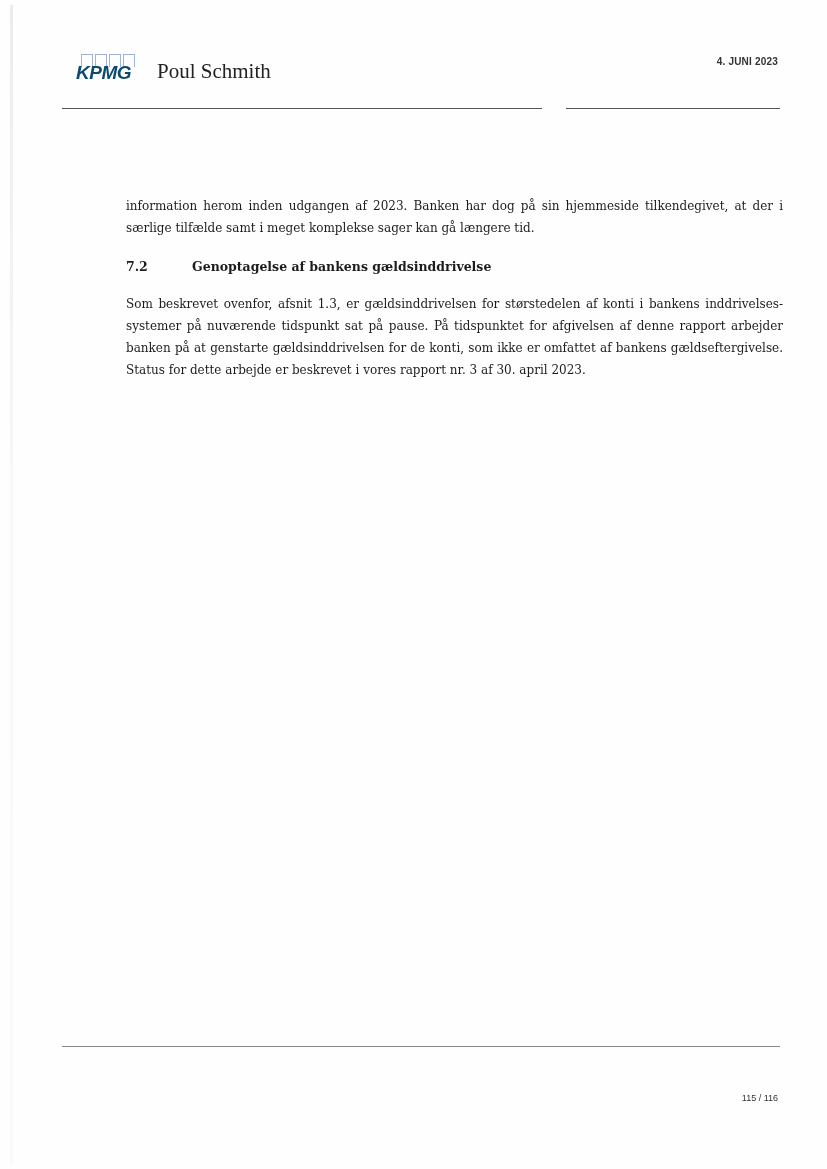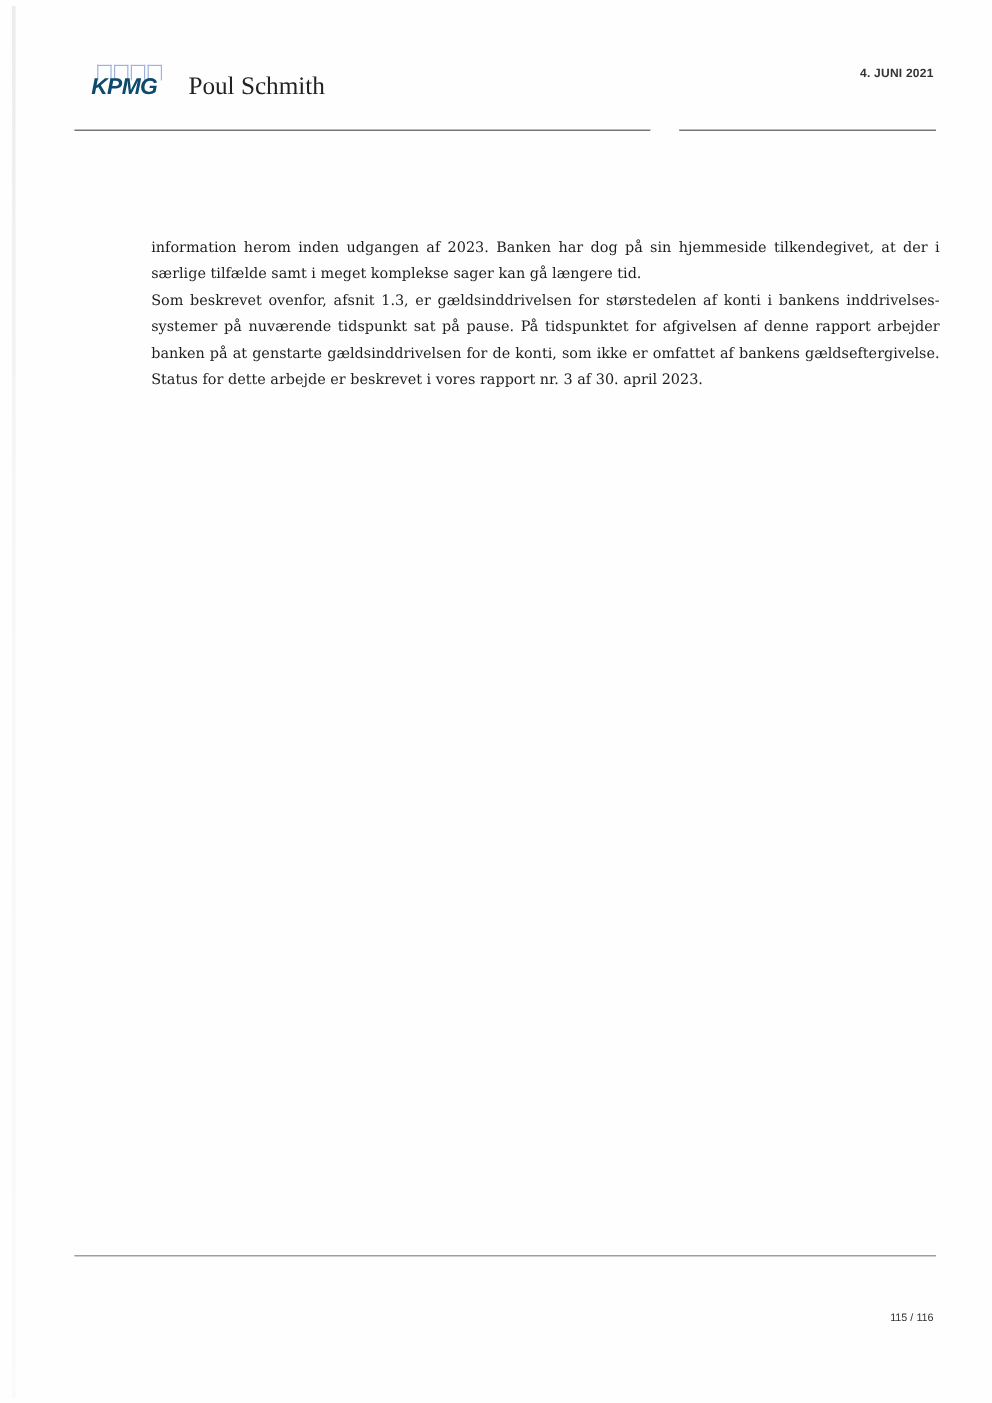--- a/index.html
+++ b/index.html
@@ -58,24 +58,28 @@
 <div class="logo">
   <div class="logo-boxes">
     <span></span>
       <span></span>
       <span></span>
       <span></span>
   </div>
   <div class="logo-text">KPMG</div>
 </div>
 <div class="firm-name">Poul Schmith</div>
-<div class="header-date">4. JUNI 2021</div>
+<div class="header-date">4. JUNI 2023</div>
 
 <div class="rule left"></div>
 <div class="rule right"></div>
 
 <div class="content">
   <p>information herom inden udgangen af 2023. Banken har dog på sin hjemmeside tilkendegivet, at der i særlige tilfælde samt i meget komplekse sager kan gå længere tid.</p>
+  <div class="heading">
+    <span class="num">7.2</span>
+    <span>Genoptagelse af bankens gældsinddrivelse</span>
+  </div>
   <p>Som beskrevet ovenfor, afsnit 1.3, er gældsinddrivelsen for størstedelen af konti i bankens inddrivelses-systemer på nuværende tidspunkt sat på pause. På tidspunktet for afgivelsen af denne rapport arbejder banken på at genstarte gældsinddrivelsen for de konti, som ikke er omfattet af bankens gældseftergivelse. Status for dette arbejde er beskrevet i vores rapport nr. 3 af 30. april 2023.</p>
 </div>
 
 <div class="rule footer"></div>
 <div class="page-num">115 / 116</div>
 
 </body></html>

